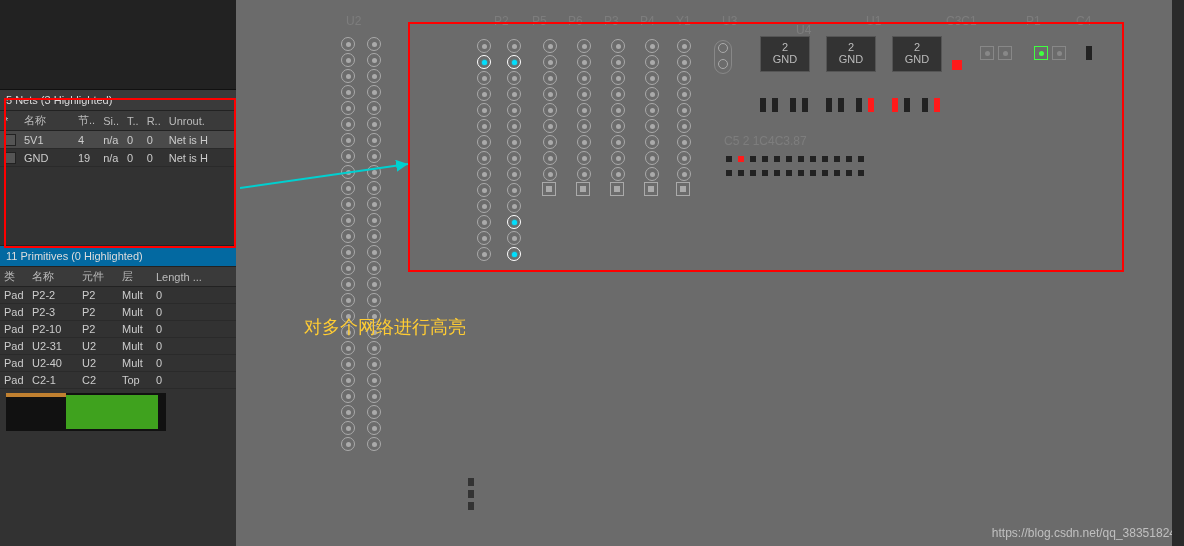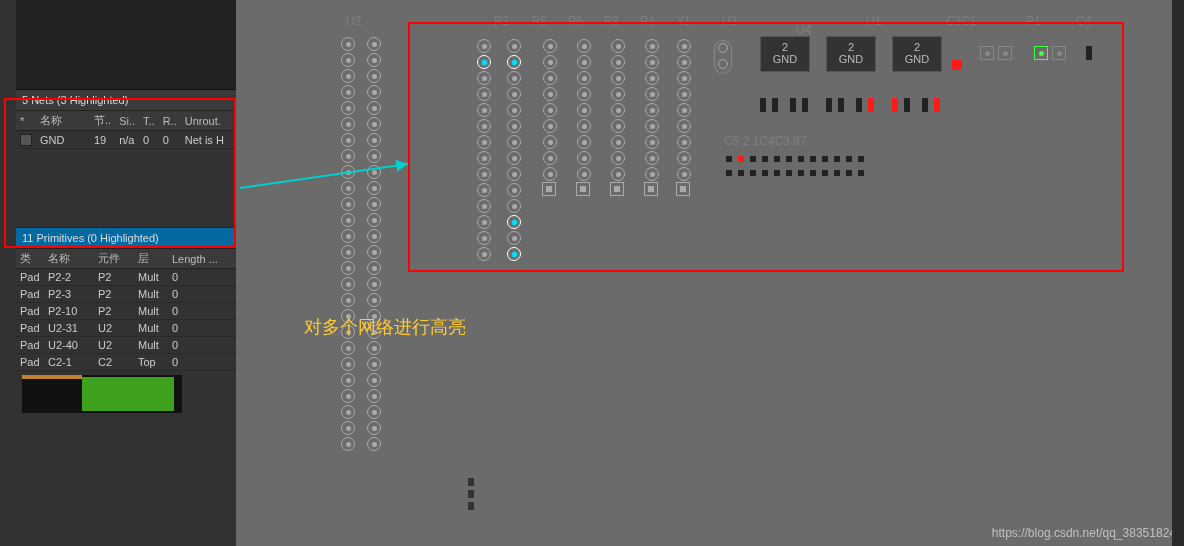--- a/index.html
+++ b/index.html
@@ -1,17 +1,17 @@
 <!DOCTYPE html>
 <html><head>
 <meta charset="utf-8">
 <style>
 * { margin:0; padding:0; box-sizing:border-box; font-family:Tahoma,Arial,sans-serif; font-size:11px; }
 body { background:#323232; width:1184px; height:546px; overflow:hidden; position:relative; }
-.left-panel { position:absolute; left:0; top:0; width:236px; height:546px; background:#323232;padding-left:16px; }
+.left-panel { position:absolute; left:0; top:0; width:236px; height:546px; background:#323232; }
 .filter-area { height:90px; background:#222; border-bottom:1px solid #111; }
 .nets-header { background:#3a3a3a; color:#ddd; padding:4px 6px; border-bottom:1px solid #222; }
 .nets-table { width:100%; border-collapse:collapse; color:#ccc; }
 .nets-table th { background:#3a3a3a; text-align:left; padding:2px 4px; font-weight:normal; color:#bbb; border-bottom:1px solid #222; white-space:nowrap; overflow:hidden; }
 .nets-table td { padding:2px 4px; border-bottom:1px solid #2a2a2a; white-space:nowrap; overflow:hidden; }
 .nets-table tr.sel td { background:#4a4a4a; }
 .sw { display:inline-block; width:12px; height:12px; background:#555; border:1px solid #222; vertical-align:middle; }
 .spacer { height:78px; }
 .prim-header { background:#0369a1; color:#ddd; padding:4px 6px; border-top:1px solid #222; border-bottom:1px solid #222; }
 .prim-table { width:100%; border-collapse:collapse; color:#ccc; }
@@ -63,20 +63,29 @@
       <th style="width:16px">*</th>
       <th style="width:54px">名称</th>
       <th style="width:20px">节..</th>
       <th style="width:22px">Si..</th>
       <th style="width:16px">T..</th>
       <th style="width:16px">R..</th>
       <th>Unrout.</th>
     </tr>
       </thead>
     <tbody id="nets-body">
+        <tr class="sel">
+          <td><span class="sw"></span></td>
+          <td>5V1</td>
+          <td>4</td>
+          <td>n/a</td>
+          <td>0</td>
+          <td>0</td>
+          <td>Net is H</td>
+        </tr>
         <tr>
           <td><span class="sw"></span></td>
           <td>GND</td>
           <td>19</td>
           <td>n/a</td>
           <td>0</td>
           <td>0</td>
           <td>Net is H</td>
         </tr>
       </tbody>

